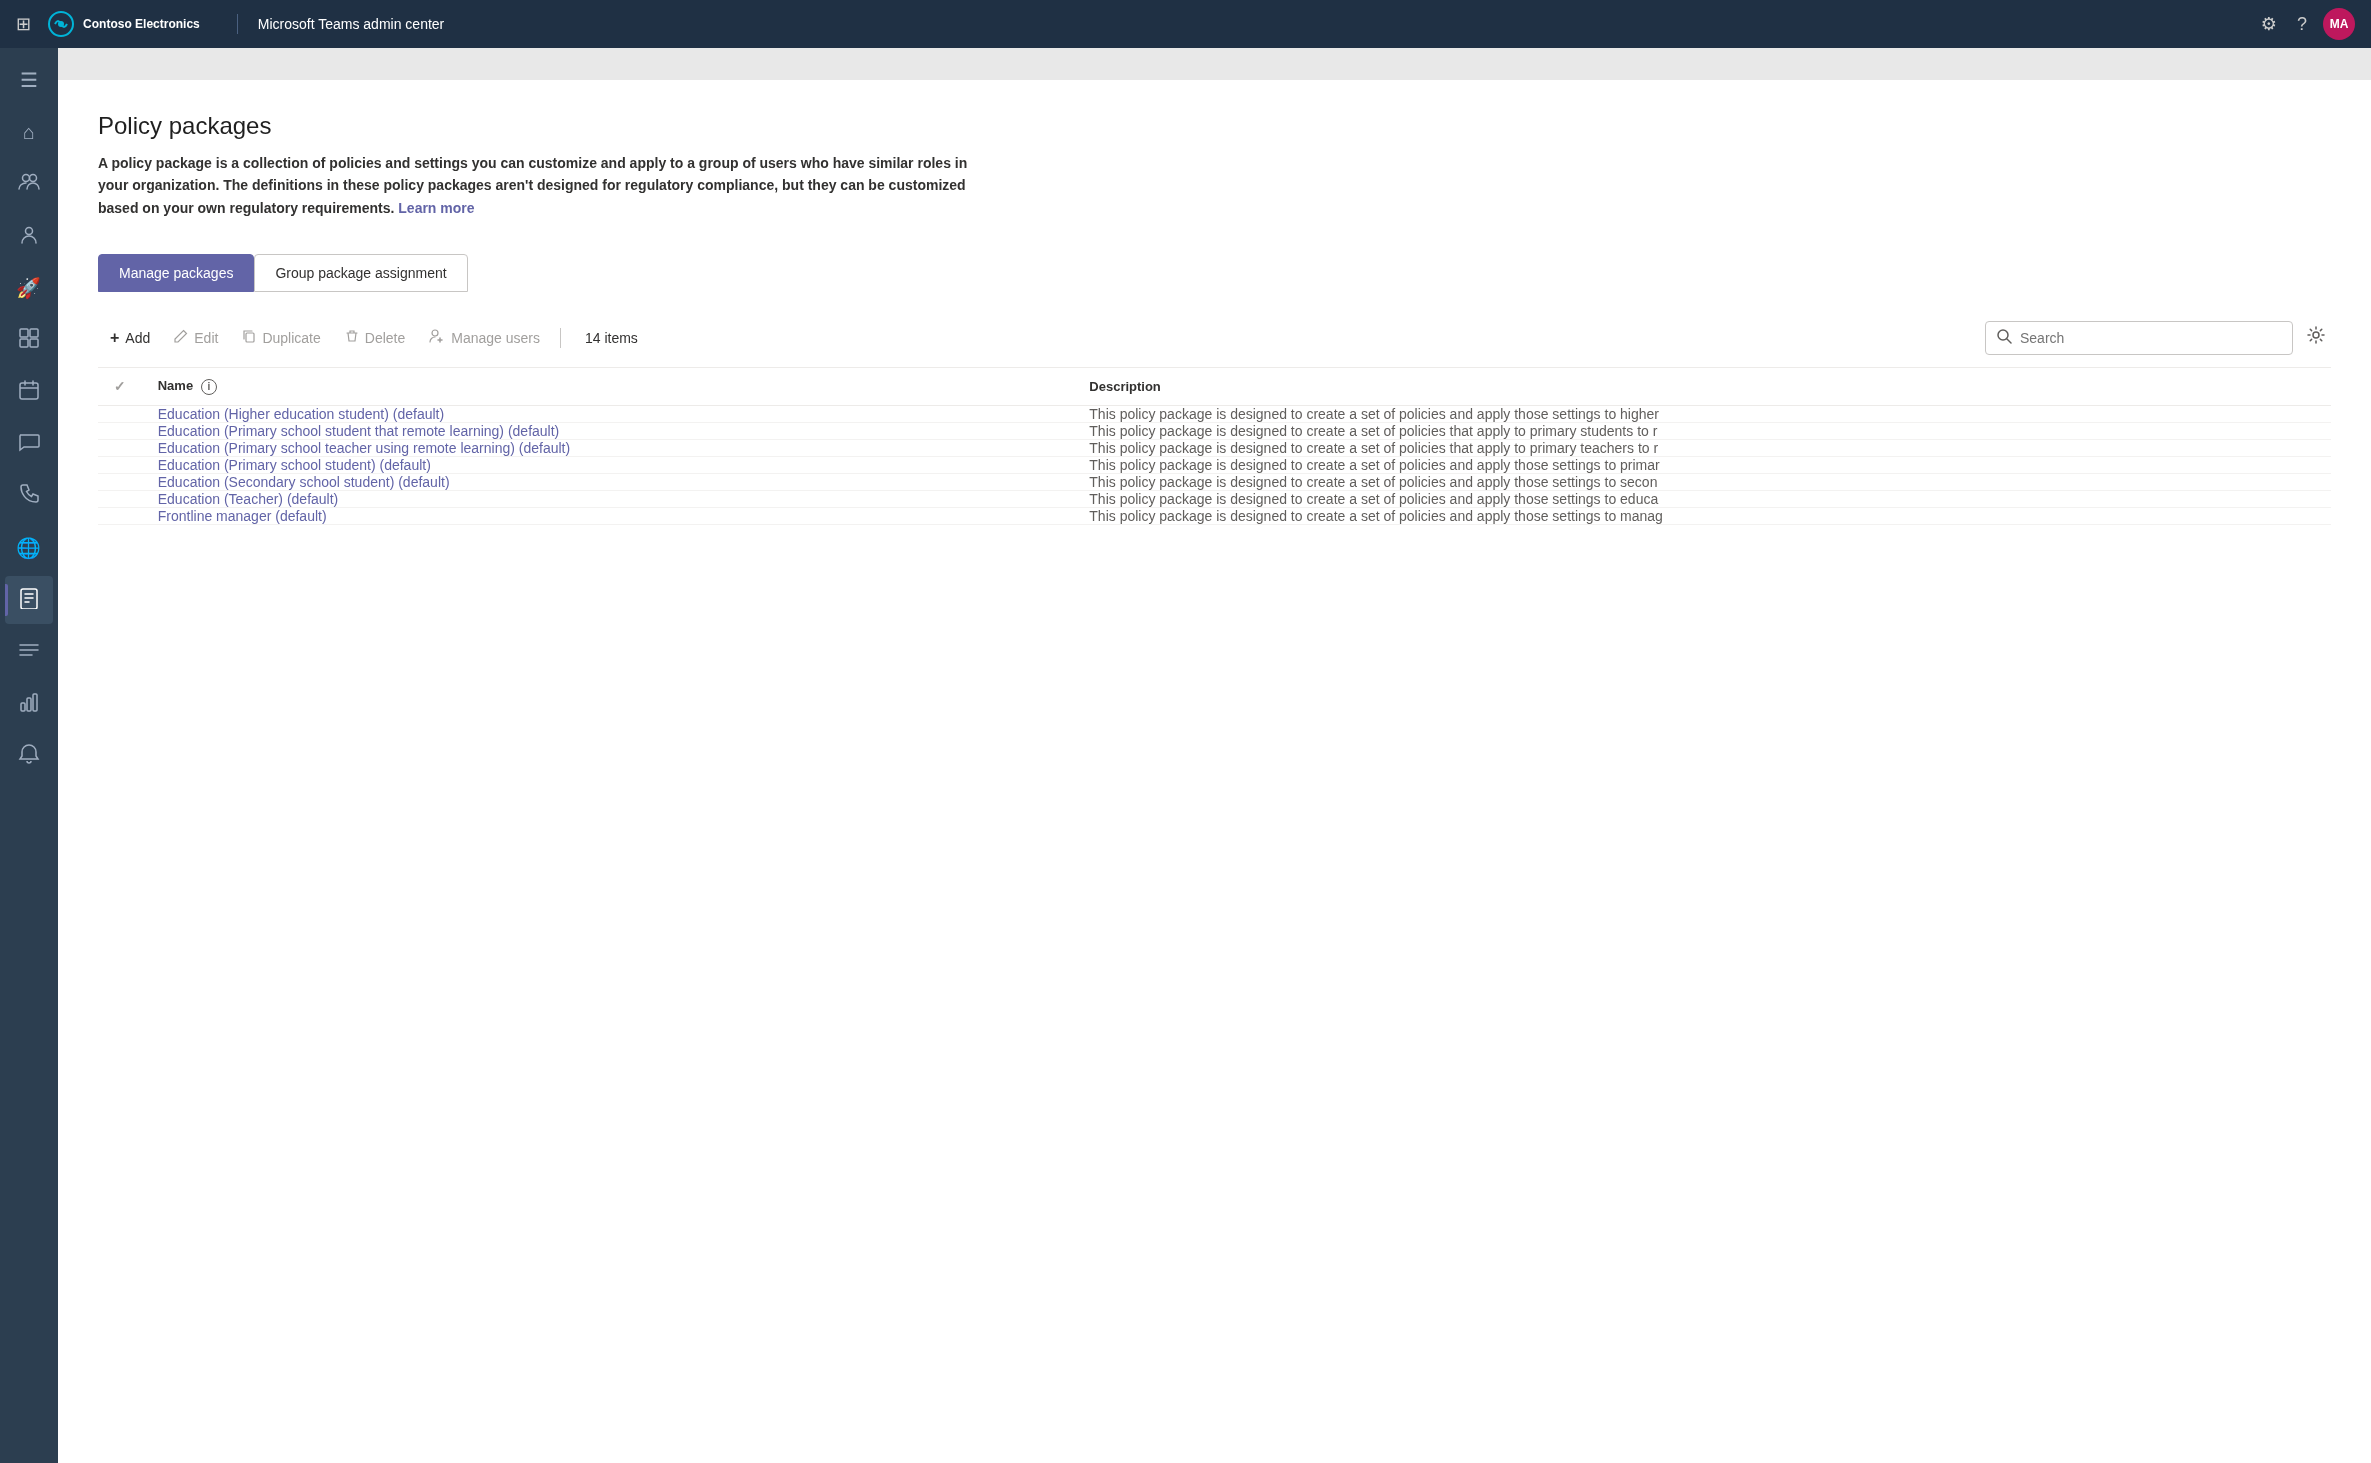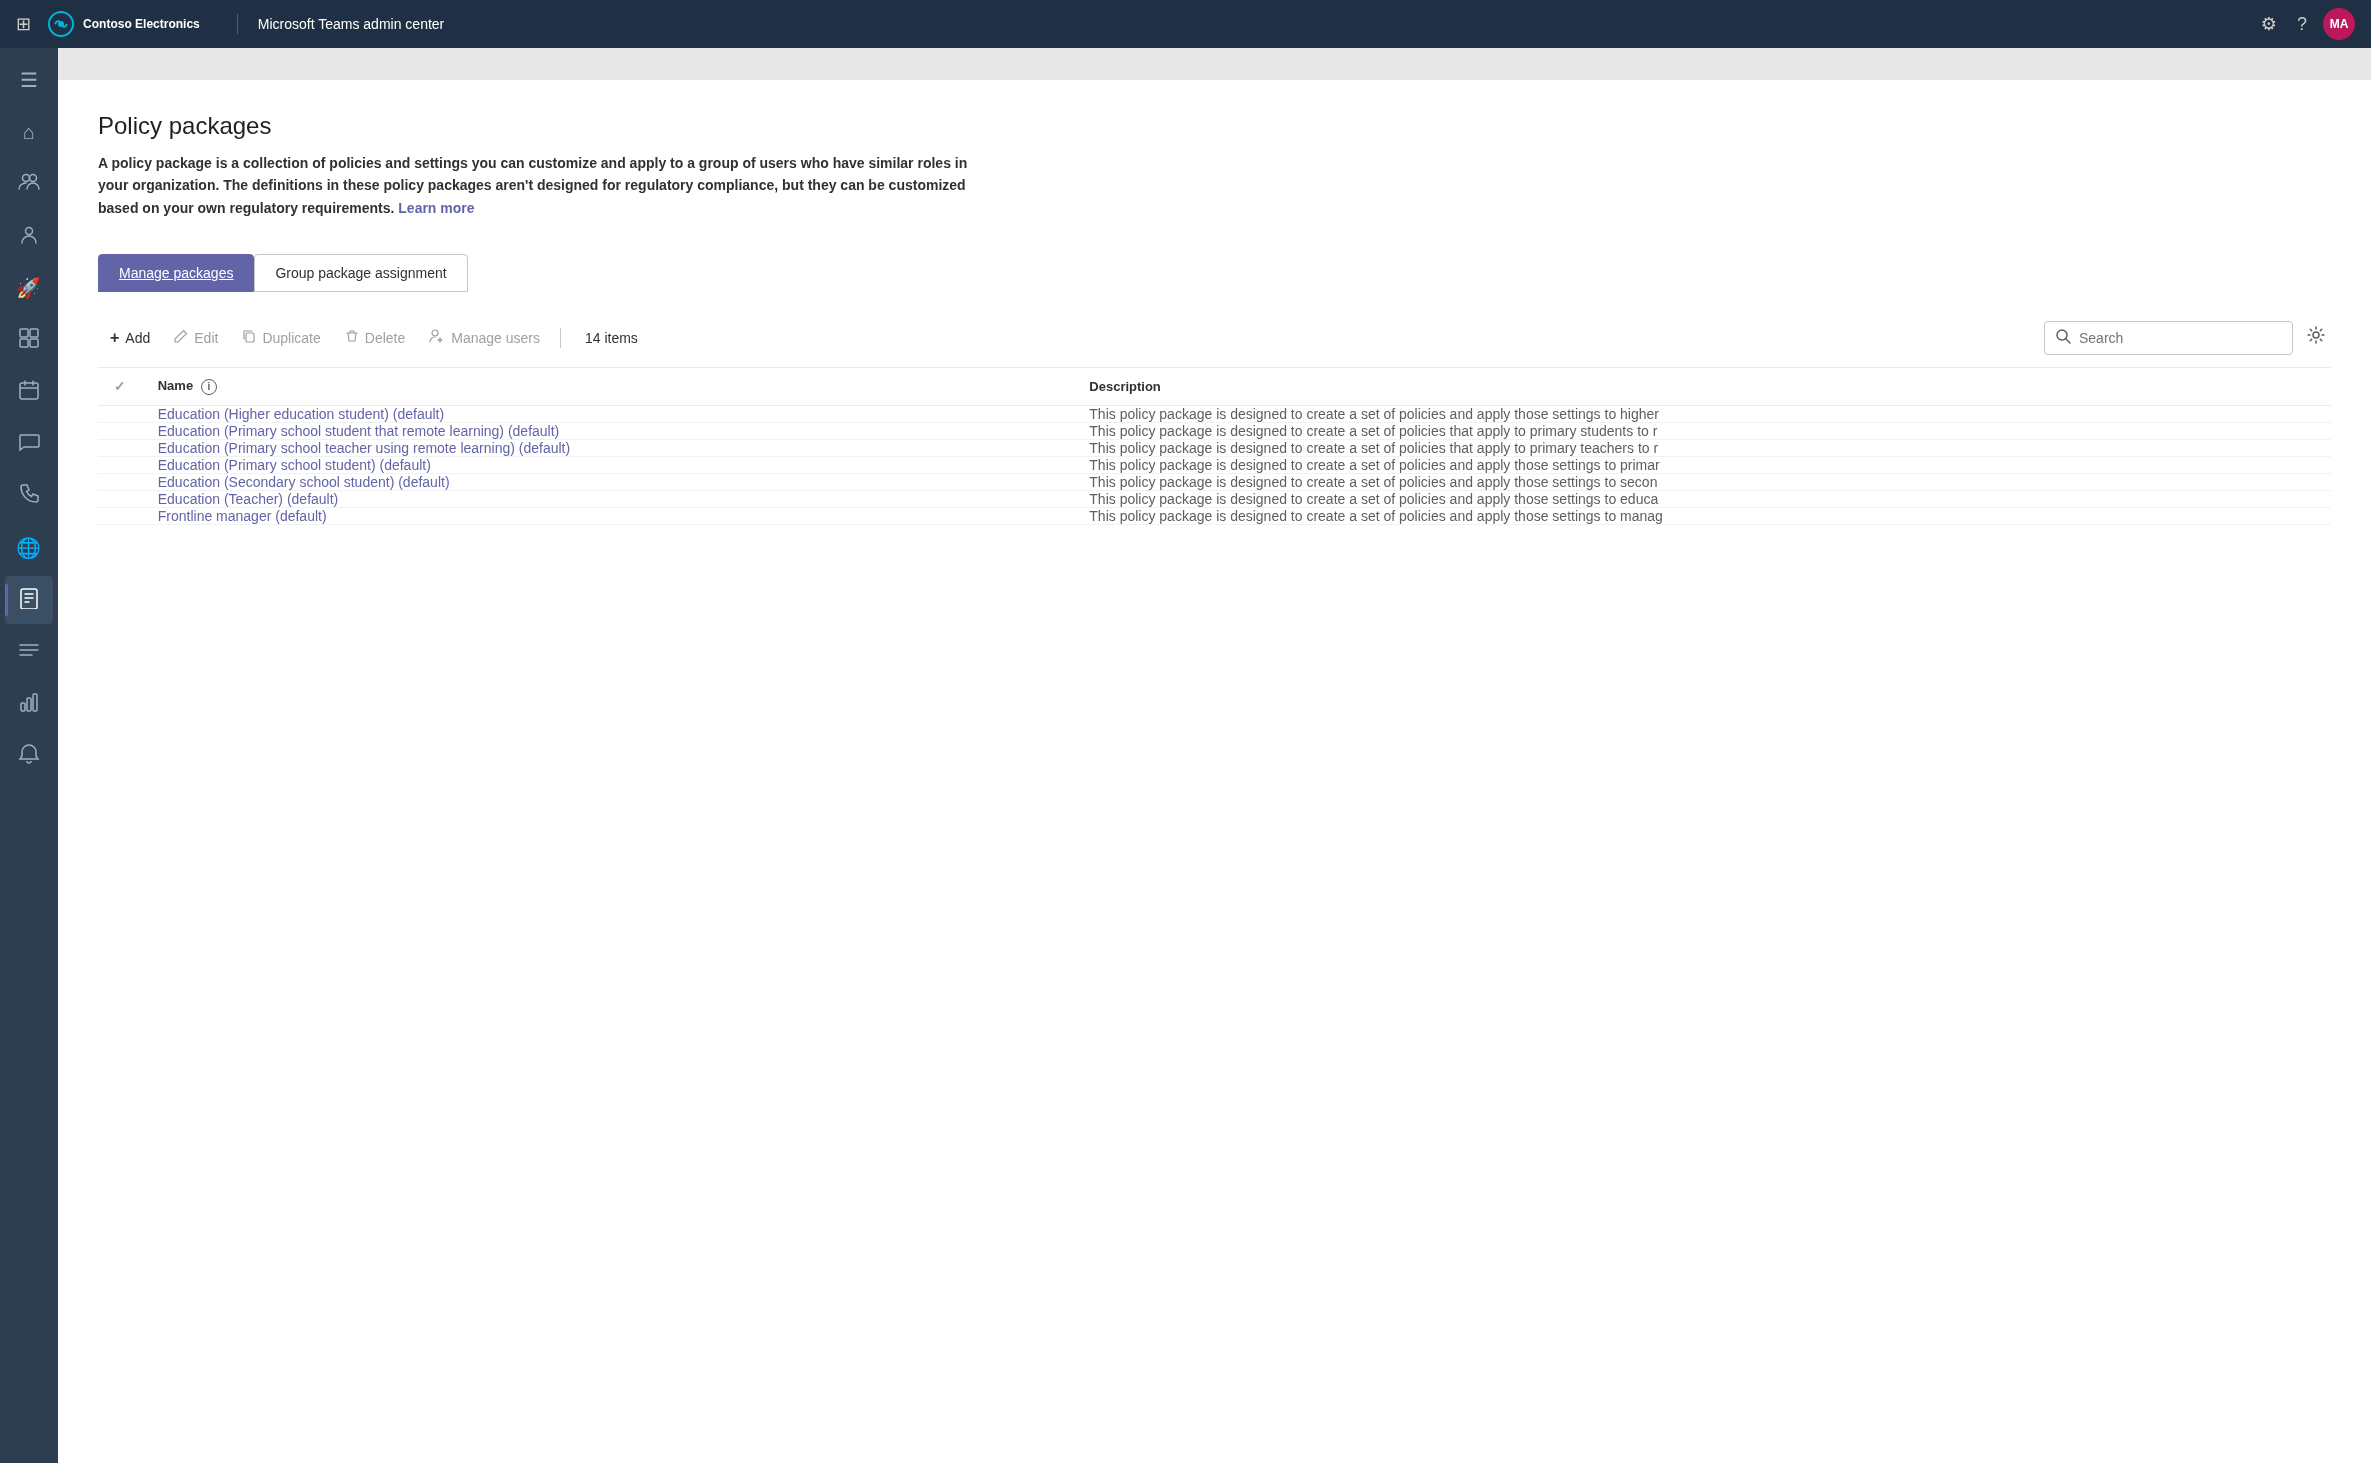--- a/index.html
+++ b/index.html
@@ -173,21 +173,20 @@
       padding: 10px 20px;
       font-size: 14px;
       cursor: pointer;
       border-radius: 4px 4px 0 0;
       border: 1px solid transparent;
     }
     .tab.active {
       background: #6264a7;
       color: #fff;
       border-color: #6264a7;
-      text-decoration: underline;
     }
     .tab.inactive {
       background: #fff;
       color: #323130;
       border: 1px solid #c8c6c4;
     }
 
     
     .toolbar {
       display: flex;
@@ -223,21 +222,21 @@
     }
     .toolbar-spacer { flex: 1; }
     .search-box {
       display: flex;
       align-items: center;
       border: 1px solid #c8c6c4;
       border-radius: 4px;
       padding: 6px 10px;
       gap: 8px;
       background: #fff;
-      width: 249px;
+      width: 308px;
     }
     .search-box input {
       border: none;
       outline: none;
       font-size: 14px;
       color: #323130;
       width: 100%;
       background: transparent;
     }
     .search-icon-btn { color: #605e5c; font-size: 16px; cursor: pointer; }

